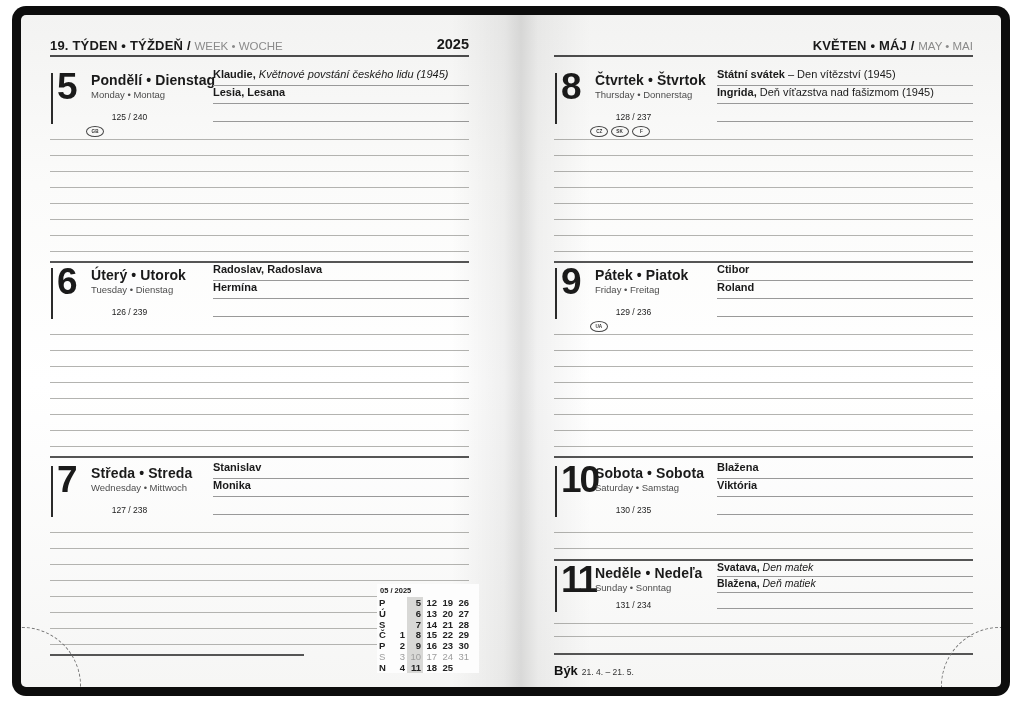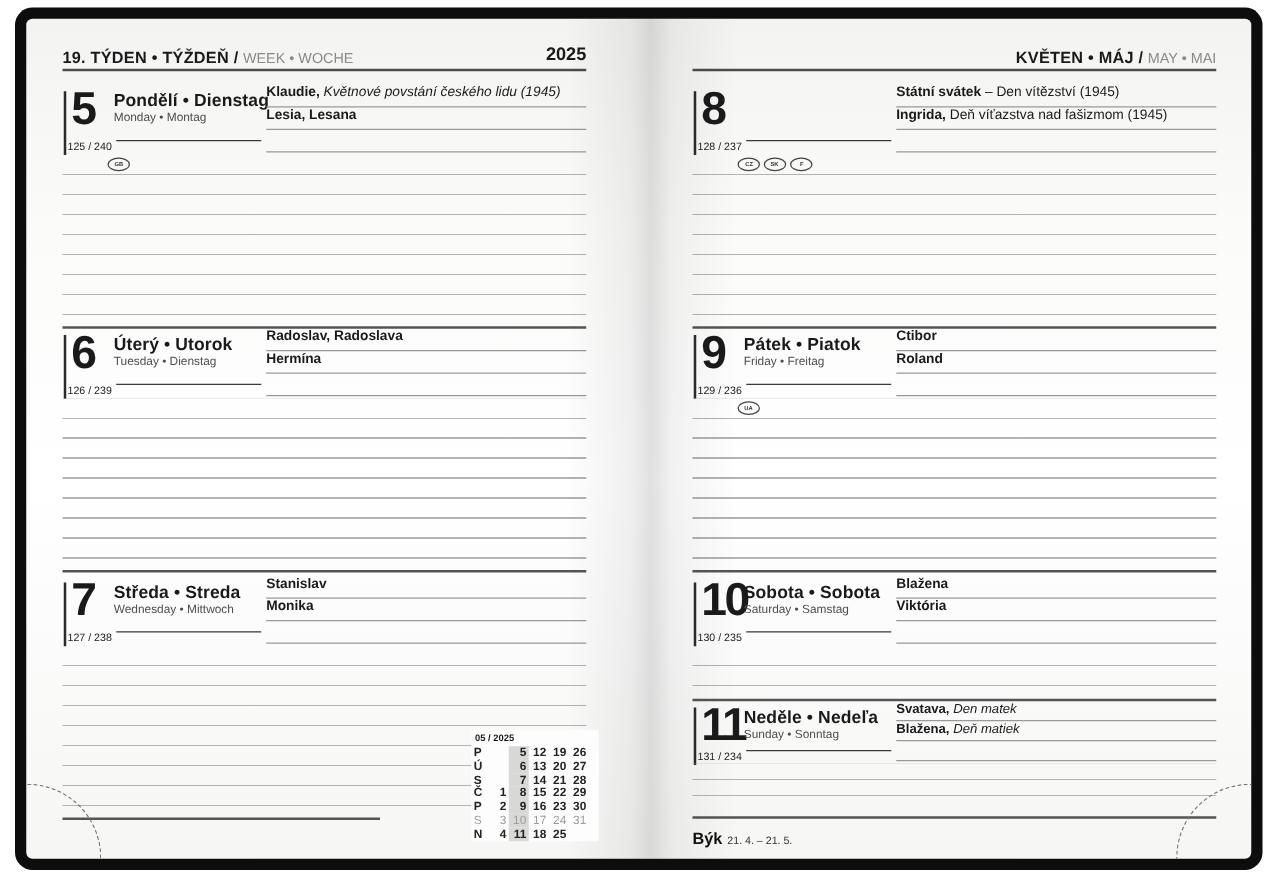--- a/index.html
+++ b/index.html
@@ -27,21 +27,21 @@
   .dnum{position:absolute;left:7px;top:-2px;font-size:37px;font-weight:bold;letter-spacing:-2px;line-height:1;}
   .dtitles{position:absolute;left:41px;top:2px;}
   .dtitle{font-size:14px;font-weight:bold;letter-spacing:0.1px;}
   .dsub{font-size:9.5px;color:#4d4d4d;margin-top:1px;}
   .names{position:absolute;left:163px;right:0;top:-2px;}
   .nrow{height:17px;border-bottom:1px solid #999;font-size:11px;white-space:nowrap;overflow:hidden;}
   .nrow b{font-weight:bold;}
   .nrest{font-style:normal;}
   .nrest.italic{font-style:italic;}
   .compact .nrow{height:15px;font-size:10.5px;}
-  .doyrow{position:absolute;left:4px;top:42px;width:155px;display:flex;align-items:flex-start;}
+  .doyrow{position:absolute;left:4px;top:42px;width:155px;display:flex;align-items:center;flex-direction:column;}
   .doy{font-size:8.5px;white-space:nowrap;padding-right:4px;color:#222;}
   .doyline{flex:1;border-bottom:1.6px solid #3a3a3a;margin-bottom:2px;}
   .compact .doyrow{top:37px;}
   .flags{position:absolute;left:36px;top:56px;display:flex;gap:3px;}
   .flag{width:16px;height:9px;border:1px solid #444;border-radius:50%;display:flex;align-items:center;justify-content:center;
         font-size:8px;font-weight:bold;color:#333;}
   .flag span{transform:scale(0.58);letter-spacing:0;}
   .rul{position:absolute;left:0;right:0;top:54px;
        background:repeating-linear-gradient(to bottom,transparent 0px,transparent 15px,#b3b3b0 15px,#b3b3b0 16px);}
   .rul.tall{height:130px;}
@@ -217,20 +217,24 @@
       <div class="page right">
         <div class="hdr" style="right:28px;text-align:right;left:43px;">
           <span class="b">KVĚTEN • MÁJ /</span>
           <span class="g">MAY • MAI</span>
         </div>
         <div class="hdr-line" style="left:43px;right:28px;"></div>
 
         <div class="day" style="left:43px;right:28px;top:55px;height:193px;">
           <div class="vrule"></div>
           <div class="dnum">8</div>
+          <div class="dtitles">
+            <div class="dtitle">Čtvrtek • Štvrtok</div>
+            <div class="dsub">Thursday • Donnerstag</div>
+          </div>
           <div class="names">
             <div class="nrow"><b>Státní svátek</b> <span class="nrest">– Den vítězství (1945)</span></div>
             <div class="nrow"><b>Ingrida,</b> <span class="nrest">Deň víťazstva nad fašizmom (1945)</span></div>
             <div class="nrow"></div>
           </div>
           <div class="doyrow">
             <span class="doy">128 / 237</span>
               <span class="doyline"></span>
           </div>
           <div class="flags">

